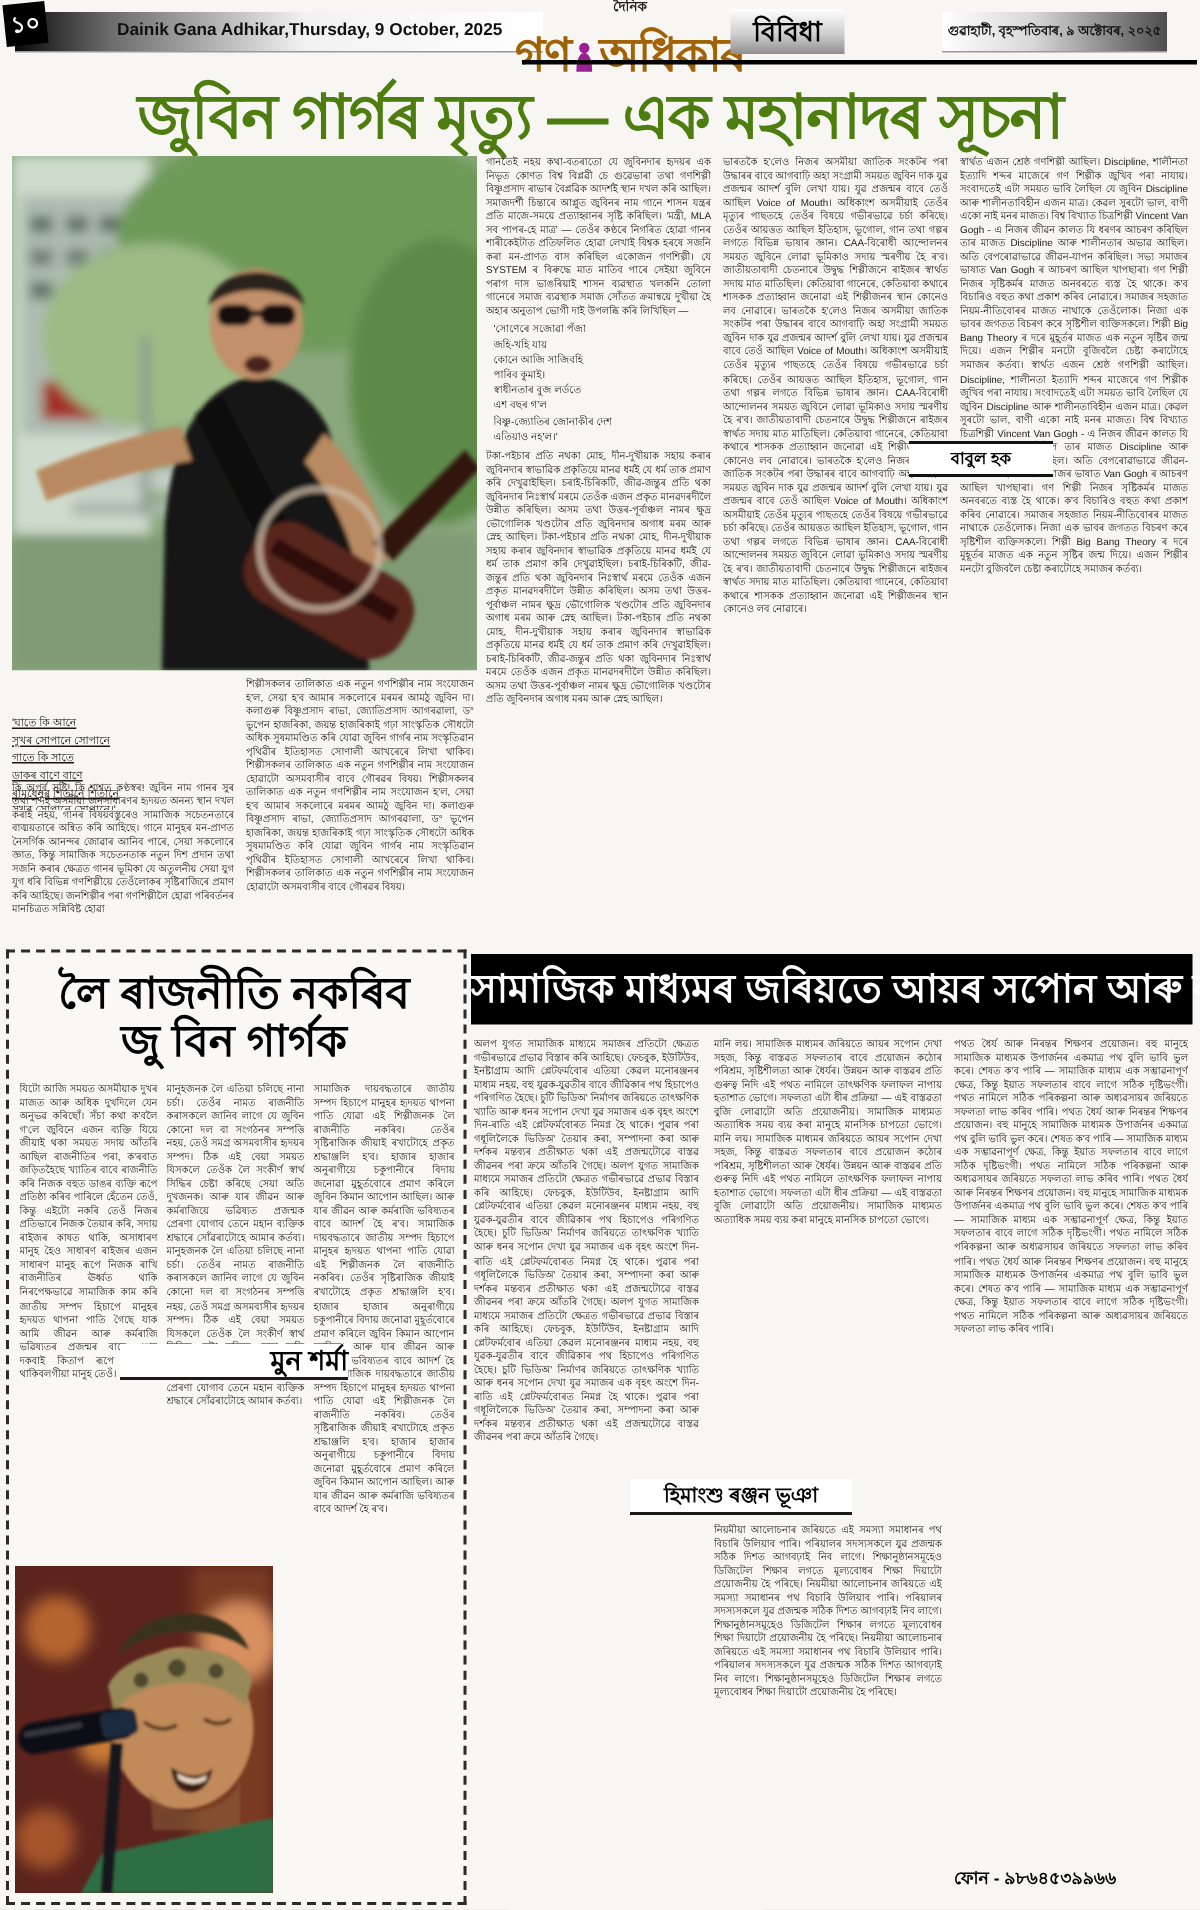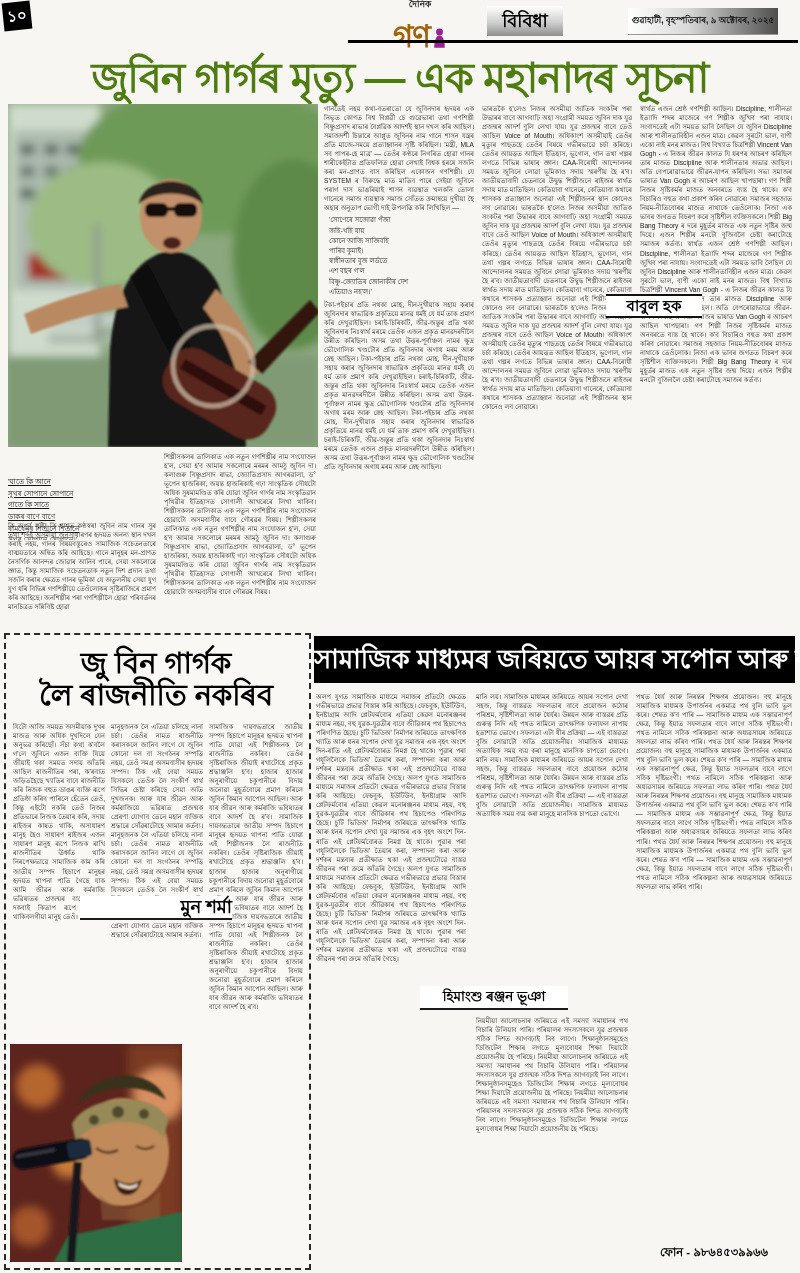--- a/index.html
+++ b/index.html
@@ -22,45 +22,49 @@
   .main-headline{font-size:41px;font-weight:bold;color:#4d7c0f;text-align:center;letter-spacing:-1px;white-space:nowrap;}
   .box-headline{font-size:29px;line-height:1.1;font-weight:bold;color:#000;text-align:center;}
   .bar-headline{background:#000;color:#fff;font-size:26px;font-weight:bold;text-align:center;line-height:47px;white-space:nowrap;}
   
   .col{font-size:6.6px;line-height:1.37;text-align:justify;overflow:hidden;color:#1c1c1c;word-break:break-word;}
   .lines{white-space:pre-line;}
   .poem{font-size:7.2px;line-height:1.62;color:#151515;}
   .lyric{font-size:6.8px;line-height:1.5;margin:3px 0 3px 5px;}
   .byline{background:#fff;font-weight:bold;text-align:center;color:#000;z-index:5;}
   .byline-rule{border-bottom:2px solid #1a1a1a;}
-  .byline-boxed{border-top:2px solid #111;border-bottom:2px solid #111;font-size:15px;line-height:20px;}
+  .byline-boxed{border-top:2px solid #111;border-bottom:2px solid #111;font-size:11px;line-height:20px;}
   .dashedbox{border:2px dashed #2b2b2b;background:#f9f8f5;}
-  .phone{font-size:11.5px;font-weight:bold;text-align:center;color:#000;}
+  .phone{font-size:11.5px;font-weight:bold;color:#000;}
   svg{display:block;}
 </style>
 </head>
 <body>
 
 <div id="page">
 
   <div class="abs badge" style="left:3px;top:2px;width:28px;height:28px;z-index:2">
     <span>১০</span>
   </div>
 
+  <div class="abs gradbar-l" style="left:10px;top:8px;width:352px;height:26px;">
+    <div class="dateline" style="padding-left:68px;font-size:11.5px;">Dainik Gana Adhikar,Thursday, 9 October, 2025</div>
+  </div>
 
   <div class="abs" style="left:350px;top:-3px;width:140px;text-align:center;">
     <div class="masthead-top">দৈনিক</div>
     <div class="masthead" style="justify-content:center;">
       <span>গণ</span>
       <span style="display:inline-block;width:15px;height:24px;">
         <svg viewBox="0 0 20 26" width="15" height="24">
           <circle cx="10" cy="5" r="4.6" fill="#9c1f94"></circle>
           <path d="M3 26 C3 13 7 9.5 10 9.5 C13 9.5 17 13 17 26 Z" fill="#9c1f94"></path>
         </svg>
       </span>
+      <span>অধিকাৰ</span>
     </div>
   </div>
 
   <div class="abs section-box" style="left:487px;top:6px;width:76px;height:30px;">বিবিধা</div>
 
   <div class="abs gradbar-r" style="left:628px;top:8px;width:150px;height:26px;">
     <div class="dateline" style="font-size:8.6px;text-align:center;line-height:25px;">গুৱাহাটী,  বৃহস্পতিবাৰ, ৯ অক্টোবৰ, ২০২৫</div>
   </div>
 
   <div class="abs hrule" style="left:348px;top:40px;width:450px;height:3px;"></div>
@@ -145,22 +149,22 @@
 
   <div class="abs col" style="left:482px;top:104px;width:150px;height:524px;">ভাৰতকৈ হ'লেও নিজৰ অসমীয়া জাতিক সংকটৰ পৰা উদ্ধাৰৰ বাবে আগবাঢ়ি অহা সংগ্ৰামী সময়ত জুবিন দাক যুৱ প্ৰজন্মৰ আদৰ্শ বুলি লেখা যায়। যুৱ প্ৰজন্মৰ বাবে তেওঁ আছিল Voice of Mouth। অধিকাংশ অসমীয়াই তেওঁৰ মৃত্যুৰ পাছতহে তেওঁৰ বিষয়ে গভীৰভাৱে চৰ্চা কৰিছে। তেওঁৰ আয়ত্তত আছিল ইতিহাস, ভূগোল, গান তথা গল্পৰ লগতে বিভিন্ন ভাষাৰ জ্ঞান। CAA-বিৰোধী আন্দোলনৰ সময়ত জুবিনে লোৱা ভূমিকাও সদায় স্মৰণীয় হৈ ৰ'ব। জাতীয়তাবাদী চেতনাৰে উদ্বুদ্ধ শিল্পীজনে ৰাইজৰ স্বাৰ্থত সদায় মাত মাতিছিল। কেতিয়াবা গানেৰে, কেতিয়াবা কথাৰে শাসকক প্ৰত্যাহ্বান জনোৱা এই শিল্পীজনৰ স্থান কোনেও লব নোৱাৰে। ভাৰতকৈ হ'লেও নিজৰ অসমীয়া জাতিক সংকটৰ পৰা উদ্ধাৰৰ বাবে আগবাঢ়ি অহা সংগ্ৰামী সময়ত জুবিন দাক যুৱ প্ৰজন্মৰ আদৰ্শ বুলি লেখা যায়। যুৱ প্ৰজন্মৰ বাবে তেওঁ আছিল Voice of Mouth। অধিকাংশ অসমীয়াই তেওঁৰ মৃত্যুৰ পাছতহে তেওঁৰ বিষয়ে গভীৰভাৱে চৰ্চা কৰিছে। তেওঁৰ আয়ত্তত আছিল ইতিহাস, ভূগোল, গান তথা গল্পৰ লগতে বিভিন্ন ভাষাৰ জ্ঞান। CAA-বিৰোধী আন্দোলনৰ সময়ত জুবিনে লোৱা ভূমিকাও সদায় স্মৰণীয় হৈ ৰ'ব। জাতীয়তাবাদী চেতনাৰে উদ্বুদ্ধ শিল্পীজনে ৰাইজৰ স্বাৰ্থত সদায় মাত মাতিছিল। কেতিয়াবা গানেৰে, কেতিয়াবা কথাৰে শাসকক প্ৰত্যাহ্বান জনোৱা এই শিল্পীজনৰ স্থান কোনেও লব নোৱাৰে। ভাৰতকৈ হ'লেও নিজৰ অসমীয়া জাতিক সংকটৰ পৰা উদ্ধাৰৰ বাবে আগবাঢ়ি অহা সংগ্ৰামী সময়ত জুবিন দাক যুৱ প্ৰজন্মৰ আদৰ্শ বুলি লেখা যায়। যুৱ প্ৰজন্মৰ বাবে তেওঁ আছিল Voice of Mouth। অধিকাংশ অসমীয়াই তেওঁৰ মৃত্যুৰ পাছতহে তেওঁৰ বিষয়ে গভীৰভাৱে চৰ্চা কৰিছে। তেওঁৰ আয়ত্তত আছিল ইতিহাস, ভূগোল, গান তথা গল্পৰ লগতে বিভিন্ন ভাষাৰ জ্ঞান। CAA-বিৰোধী আন্দোলনৰ সময়ত জুবিনে লোৱা ভূমিকাও সদায় স্মৰণীয় হৈ ৰ'ব। জাতীয়তাবাদী চেতনাৰে উদ্বুদ্ধ শিল্পীজনে ৰাইজৰ স্বাৰ্থত সদায় মাত মাতিছিল। কেতিয়াবা গানেৰে, কেতিয়াবা কথাৰে শাসকক প্ৰত্যাহ্বান জনোৱা এই শিল্পীজনৰ স্থান কোনেও লব নোৱাৰে।</div>
 
   <div class="abs col" style="left:640px;top:104px;width:152px;height:524px;">স্বাৰ্থত এজন শ্ৰেষ্ঠ গণশিল্পী আছিল। Discipline, শালীনতা ইত্যাদি শব্দৰ মাজেৰে গণ শিল্পীক জুখিব পৰা নাযায়। সংবাদতেই এটা সময়ত ভাবি লৈছিল যে জুবিন Discipline আৰু শালীনতাবিহীন এজন মাত্ৰ। কেৱল সুৰটো ভাল, বাণী একো নাই মনৰ মাজত। বিশ্ব বিখ্যাত চিত্ৰশিল্পী Vincent Van Gogh - এ নিজৰ জীৱন কালত যি ধৰণৰ আচৰণ কৰিছিল তাৰ মাজত Discipline আৰু শালীনতাৰ অভাৱ আছিল। অতি বেপৰোৱাভাৱে জীৱন-যাপন কৰিছিল। সভ্য সমাজৰ ভাষাত Van Gogh ৰ আচৰণ আছিল খাপছাৰা। গণ শিল্পী নিজৰ সৃষ্টিকৰ্মৰ মাজত অনবৰতে ব্যস্ত হৈ থাকে। ক'ব বিচাৰিও বহুত কথা প্ৰকাশ কৰিব নোৱাৰে। সমাজৰ সহজাত নিয়ম-নীতিবোৰৰ মাজত নাথাকে তেওঁলোক। নিজা এক ভাবৰ জগতত বিচৰণ কৰে সৃষ্টিশীল ব্যক্তিসকলে। শিল্পী Big Bang Theory ৰ দৰে মুহূৰ্তৰ মাজত এক নতুন সৃষ্টিৰ জন্ম দিয়ে। এজন শিল্পীৰ মনটো বুজিবলৈ চেষ্টা কৰাটোহে সমাজৰ কৰ্তব্য। স্বাৰ্থত এজন শ্ৰেষ্ঠ গণশিল্পী আছিল। Discipline, শালীনতা ইত্যাদি শব্দৰ মাজেৰে গণ শিল্পীক জুখিব পৰা নাযায়। সংবাদতেই এটা সময়ত ভাবি লৈছিল যে জুবিন Discipline আৰু শালীনতাবিহীন এজন মাত্ৰ। কেৱল সুৰটো ভাল, বাণী একো নাই মনৰ মাজত। বিশ্ব বিখ্যাত চিত্ৰশিল্পী Vincent Van Gogh - এ নিজৰ জীৱন কালত যি ধৰণৰ আচৰণ কৰিছিল তাৰ মাজত Discipline আৰু শালীনতাৰ অভাৱ আছিল। অতি বেপৰোৱাভাৱে জীৱন-যাপন কৰিছিল। সভ্য সমাজৰ ভাষাত Van Gogh ৰ আচৰণ আছিল খাপছাৰা। গণ শিল্পী নিজৰ সৃষ্টিকৰ্মৰ মাজত অনবৰতে ব্যস্ত হৈ থাকে। ক'ব বিচাৰিও বহুত কথা প্ৰকাশ কৰিব নোৱাৰে। সমাজৰ সহজাত নিয়ম-নীতিবোৰৰ মাজত নাথাকে তেওঁলোক। নিজা এক ভাবৰ জগতত বিচৰণ কৰে সৃষ্টিশীল ব্যক্তিসকলে। শিল্পী Big Bang Theory ৰ দৰে মুহূৰ্তৰ মাজত এক নতুন সৃষ্টিৰ জন্ম দিয়ে। এজন শিল্পীৰ মনটো বুজিবলৈ চেষ্টা কৰাটোহে সমাজৰ কৰ্তব্য।</div>
 
   <div class="abs byline byline-boxed" style="left:606px;top:294px;width:96px;">বাবুল হক</div>
 
   <div class="abs dashedbox" style="left:4px;top:633px;width:303px;height:633px;"></div>
 
   <div class="abs box-headline" style="left:8px;top:648px;width:296px;">
+    <div>লৈ ৰাজনীতি নকৰিব</div>
     <div>জু বিন গাৰ্গক</div>
-    <div>লৈ ৰাজনীতি নকৰিব</div>
   </div>
 
   <div class="abs col" style="left:13px;top:722px;width:92px;height:318px;">যিটো আজি সময়ত অসমীয়াক দুখৰ মাজত আৰু অধিক দুখদিলে যেন অনুভৱ কৰিছোঁ। সঁচা কথা ক'বলৈ গ'লে জুবিনে এজন ব্যক্তি যিয়ে জীয়াই থকা সময়ত সদায় আঁতৰি আছিল ৰাজনীতিৰ পৰা, ক'ৰবাত জড়িতহৈছে খ্যাতিৰ বাবে ৰাজনীতি কৰি নিজক বহুত ডাঙৰ ব্যক্তি ৰূপে প্ৰতিষ্ঠা কৰিব পাৰিলে হেঁতেন তেওঁ, কিন্তু এইটো নকৰি তেওঁ নিজৰ প্ৰতিভাৰে নিজক তৈয়াৰ কৰি, সদায় ৰাইজৰ কাষত থাকি, অসাধাৰণ মানুহ হৈও সাধাৰণ ৰাইজৰ এজন সাধাৰণ মানুহ ৰূপে নিজক ৰাখি ৰাজনীতিৰ ঊৰ্ধ্বত থাকি নিৰপেক্ষভাৱে সামাজিক কাম কৰি জাতীয় সম্পদ হিচাপে মানুহৰ হৃদয়ত থাপনা পাতি গৈছে যাক আমি জীৱন আৰু কৰ্মৰাজি ভৱিষ্যতৰ প্ৰজন্মৰ বাবে এখন দকবাই কিতাপ ৰূপে জিলিকি থাকিবলগীয়া মানুহ তেওঁ।</div>
 
   <div class="abs col" style="left:111px;top:722px;width:92px;height:318px;">মানুহজনক লৈ এতিয়া চলিছে নানা চৰ্চা। তেওঁৰ নামত ৰাজনীতি কৰাসকলে জানিব লাগে যে জুবিন কোনো দল বা সংগঠনৰ সম্পত্তি নহয়, তেওঁ সমগ্ৰ অসমবাসীৰ হৃদয়ৰ সম্পদ। ঠিক এই বেয়া সময়ত যিসকলে তেওঁক লৈ সংকীৰ্ণ স্বাৰ্থ সিদ্ধিৰ চেষ্টা কৰিছে সেয়া অতি দুখজনক। আৰু যাৰ জীৱন আৰু কৰ্মৰাজিয়ে ভৱিষ্যত প্ৰজন্মক প্ৰেৰণা যোগাব তেনে মহান ব্যক্তিক শ্ৰদ্ধাৰে সোঁৱৰাটোহে আমাৰ কৰ্তব্য। মানুহজনক লৈ এতিয়া চলিছে নানা চৰ্চা। তেওঁৰ নামত ৰাজনীতি কৰাসকলে জানিব লাগে যে জুবিন কোনো দল বা সংগঠনৰ সম্পত্তি নহয়, তেওঁ সমগ্ৰ অসমবাসীৰ হৃদয়ৰ সম্পদ। ঠিক এই বেয়া সময়ত যিসকলে তেওঁক লৈ সংকীৰ্ণ স্বাৰ্থ সিদ্ধিৰ চেষ্টা কৰিছে সেয়া অতি দুখজনক। আৰু যাৰ জীৱন আৰু কৰ্মৰাজিয়ে ভৱিষ্যত প্ৰজন্মক প্ৰেৰণা যোগাব তেনে মহান ব্যক্তিক শ্ৰদ্ধাৰে সোঁৱৰাটোহে আমাৰ কৰ্তব্য।</div>
 
   <div class="abs col" style="left:209px;top:722px;width:94px;height:538px;">সামাজিক দায়বদ্ধতাৰে জাতীয় সম্পদ হিচাপে মানুহৰ হৃদয়ত থাপনা পাতি যোৱা এই শিল্পীজনক লৈ ৰাজনীতি নকৰিব। তেওঁৰ সৃষ্টিৰাজিক জীয়াই ৰখাটোহে প্ৰকৃত শ্ৰদ্ধাঞ্জলি হ'ব। হাজাৰ হাজাৰ অনুৰাগীয়ে চকুপানীৰে বিদায় জনোৱা মুহূৰ্তবোৰে প্ৰমাণ কৰিলে জুবিন কিমান আপোন আছিল। আৰু যাৰ জীৱন আৰু কৰ্মৰাজি ভবিষ্যতৰ বাবে আদৰ্শ হৈ ৰ'ব। সামাজিক দায়বদ্ধতাৰে জাতীয় সম্পদ হিচাপে মানুহৰ হৃদয়ত থাপনা পাতি যোৱা এই শিল্পীজনক লৈ ৰাজনীতি নকৰিব। তেওঁৰ সৃষ্টিৰাজিক জীয়াই ৰখাটোহে প্ৰকৃত শ্ৰদ্ধাঞ্জলি হ'ব। হাজাৰ হাজাৰ অনুৰাগীয়ে চকুপানীৰে বিদায় জনোৱা মুহূৰ্তবোৰে প্ৰমাণ কৰিলে জুবিন কিমান আপোন আছিল। আৰু যাৰ জীৱন আৰু কৰ্মৰাজি ভবিষ্যতৰ বাবে আদৰ্শ হৈ ৰ'ব। সামাজিক দায়বদ্ধতাৰে জাতীয় সম্পদ হিচাপে মানুহৰ হৃদয়ত থাপনা পাতি যোৱা এই শিল্পীজনক লৈ ৰাজনীতি নকৰিব। তেওঁৰ সৃষ্টিৰাজিক জীয়াই ৰখাটোহে প্ৰকৃত শ্ৰদ্ধাঞ্জলি হ'ব। হাজাৰ হাজাৰ অনুৰাগীয়ে চকুপানীৰে বিদায় জনোৱা মুহূৰ্তবোৰে প্ৰমাণ কৰিলে জুবিন কিমান আপোন আছিল। আৰু যাৰ জীৱন আৰু কৰ্মৰাজি ভবিষ্যতৰ বাবে আদৰ্শ হৈ ৰ'ব।</div>
 
   <div class="abs byline byline-rule" style="left:80px;top:896px;width:152px;font-size:18px;line-height:22px;text-align:right;">মুন শৰ্মা</div>
 

